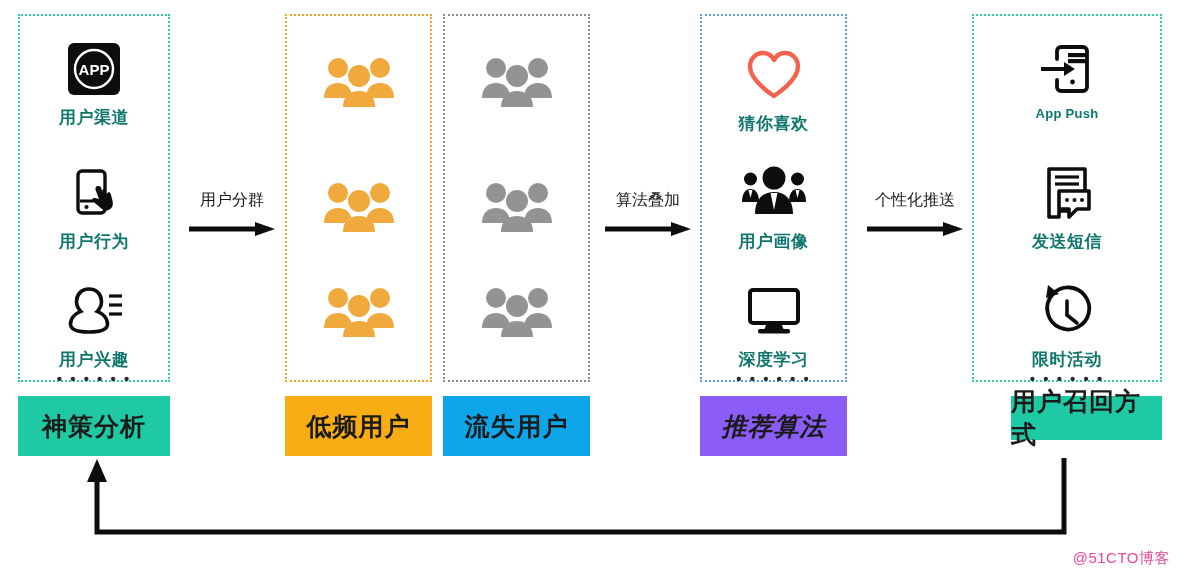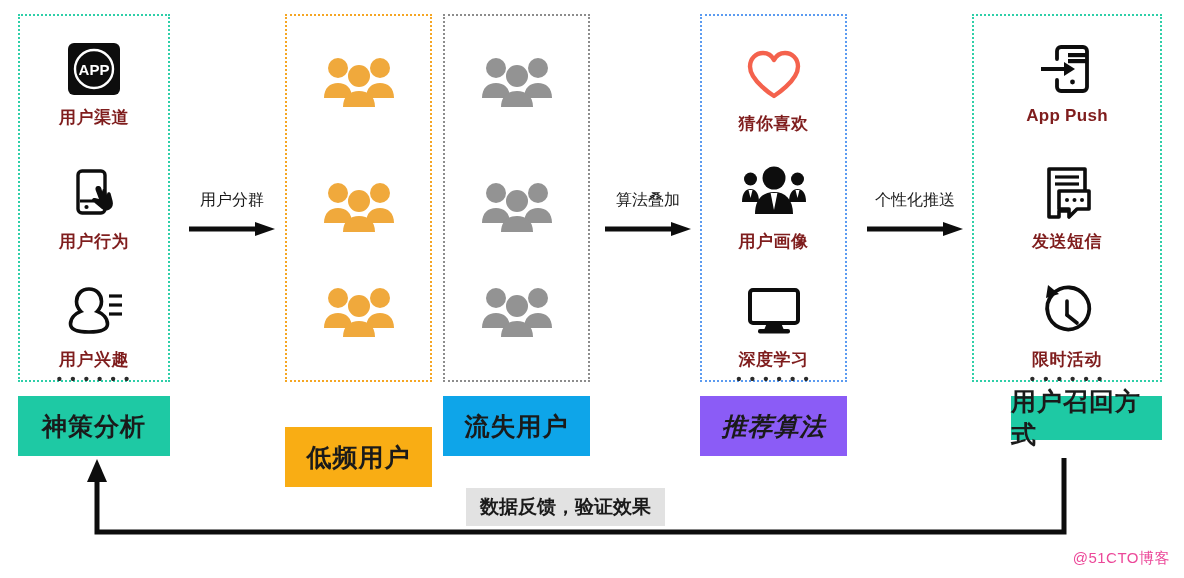--- a/index.html
+++ b/index.html
@@ -22,36 +22,36 @@
   .col.orange .dashbox{border-color:#f5a623;}
   .col.gray   .dashbox{border-color:#8c8c8c;}
   .col.blue   .dashbox{border-color:#5b9bf0;}
 
   .label{
     position:absolute;left:0;right:0;
     display:flex;align-items:center;justify-content:center;
     font-weight:bold;color:#1a1a1a;letter-spacing:1px;
   }
   .label.teal{background:#1ec9a4;}
-  .label.orange{background:#f9ad14;margin-top:31px;}
+  .label.orange{background:#f9ad14;}
   .label.gray{background:#0ea5e9;}
   .label.blue{background:#8b5cf6;font-style:italic;}
 
   
   .cell{
     position:absolute;left:0;right:0;
     display:flex;flex-direction:column;align-items:center;
     justify-content:flex-start;
   }
   .cell .glyph{display:flex;align-items:center;justify-content:center;height:62px;}
   .cell .cap{
-    margin-top:6px;font-size:17px;font-weight:bold;color:#7f1d1d;
+    margin-top:6px;font-size:17px;font-weight:bold;color:#0f766e;
     letter-spacing:.5px;white-space:nowrap;
   }
-  .cell .cap.latin{font-size:17px;letter-spacing:.3px;}
+  .cell .cap.latin{font-size:13px;letter-spacing:.3px;}
   .dots{
     margin-top:2px;font-size:15px;color:#2b2b2b;letter-spacing:2px;
     font-weight:bold;line-height:12px;
   }
 
   
   .arrow{position:absolute;display:flex;flex-direction:column;align-items:center;}
   .arrow .atext{font-size:16px;color:#1a1a1a;white-space:nowrap;margin-bottom:10px;}
 
   
@@ -325,18 +325,15 @@
 
     <div class="label teal" style="top:382px;height:44px;font-size:25px;margin-left:39px;">
       <span>用户召回方式</span>
     </div>
   </div>
 
   <svg class="loop" width="1184" height="578" viewBox="0 0 1184 578">
     <path d="M1064 458 L1064 532 L97 532 L97 474" fill="none" stroke="#0d0d0d" stroke-width="5" stroke-linejoin="miter"></path>
     <polygon points="97,459 107,482 87,482" fill="#0d0d0d"></polygon>
   </svg>
-  <div class="loopbadge" style="left:466px;top:488px;">
-    <span>数据反馈，验证效果</span>
-  </div>
 
   <div class="watermark">@51CTO博客</div>
 </div>
 
 </body></html>

